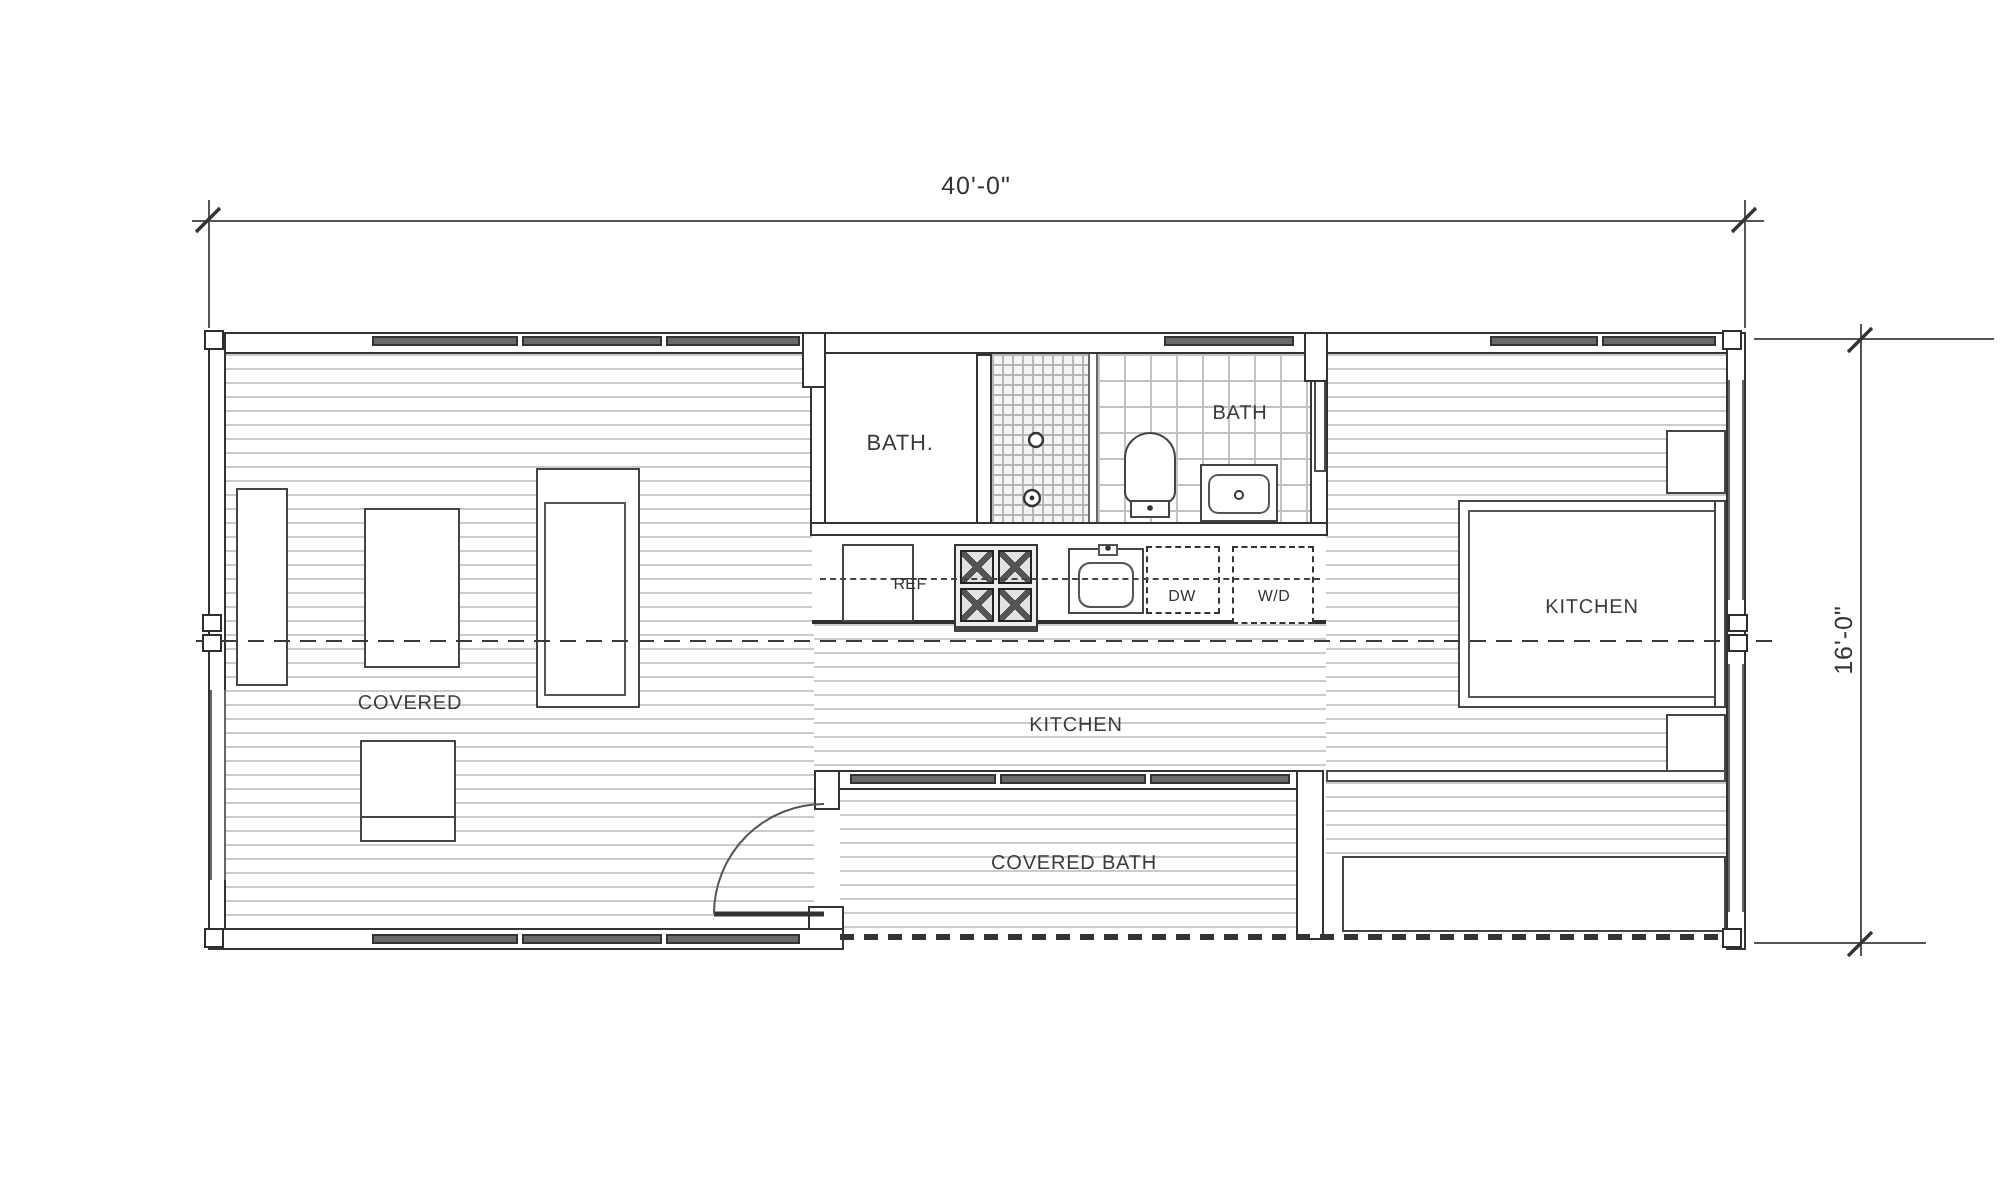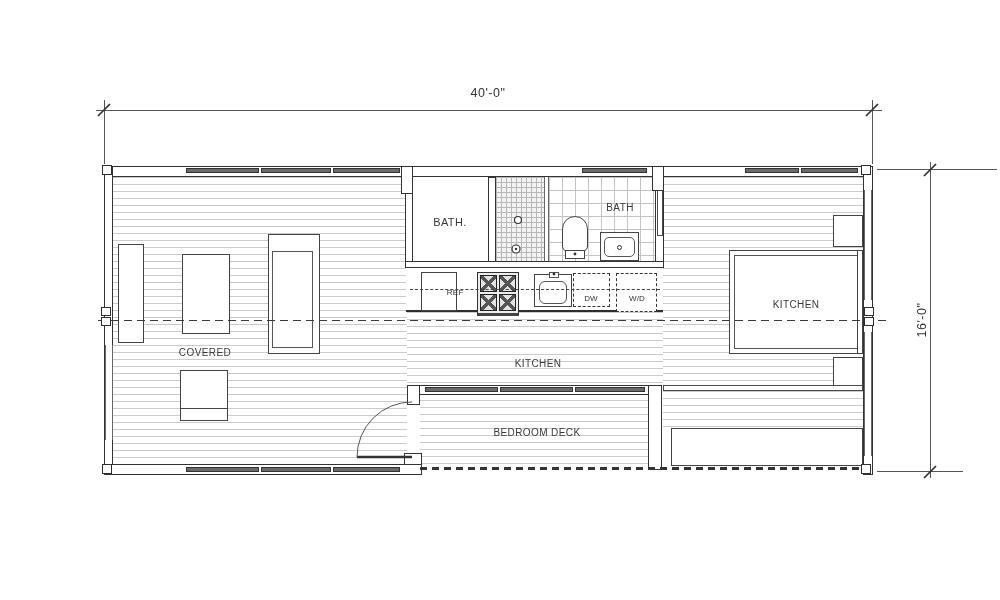--- a/index.html
+++ b/index.html
@@ -155,21 +155,21 @@
   <div class="abs dimline" style="left:877px;top:169px;width:120px;height:1px;"></div>
   <div class="abs dimline" style="left:877px;top:471px;width:86px;height:1px;"></div>
   <div class="abs dimline" style="left:930px;top:162px;width:1px;height:316px;"></div>
   <div class="dimtext" style="left:892px;top:311px;width:60px;height:18px;transform:rotate(-90deg);">16'-0"</div>
 
   <div class="label" style="left:205px;top:352px;">COVERED</div>
   <div class="label" style="left:538px;top:351px;margin-top:12px;">KITCHEN</div>
   <div class="label" style="left:450px;top:222px;font-size:11px;">BATH.</div>
   <div class="label" style="left:620px;top:207px;">BATH</div>
   <div class="label" style="left:796px;top:304px;">KITCHEN</div>
-  <div class="label" style="left:537px;top:432px;">BEDROOM DECK</div>
+  <div class="label" style="left:537px;top:432px;">COVERED BATH</div>
 
   <svg class="overlay" width="1000" height="600" viewBox="0 0 1000 600">
 
     <line x1="98" y1="116" x2="110" y2="104" stroke="#333" stroke-width="1.7"></line>
     <line x1="866" y1="116" x2="878" y2="104" stroke="#333" stroke-width="1.7"></line>
     <line x1="924" y1="176" x2="936" y2="164" stroke="#333" stroke-width="1.7"></line>
     <line x1="924" y1="478" x2="936" y2="466" stroke="#333" stroke-width="1.7"></line>
 
     <line x1="357" y1="457" x2="412" y2="457" stroke="#333" stroke-width="2.5"></line>
     <path d="M 357 457 A 55 55 0 0 1 412 402" fill="none" stroke="#555" stroke-width="1"></path>

